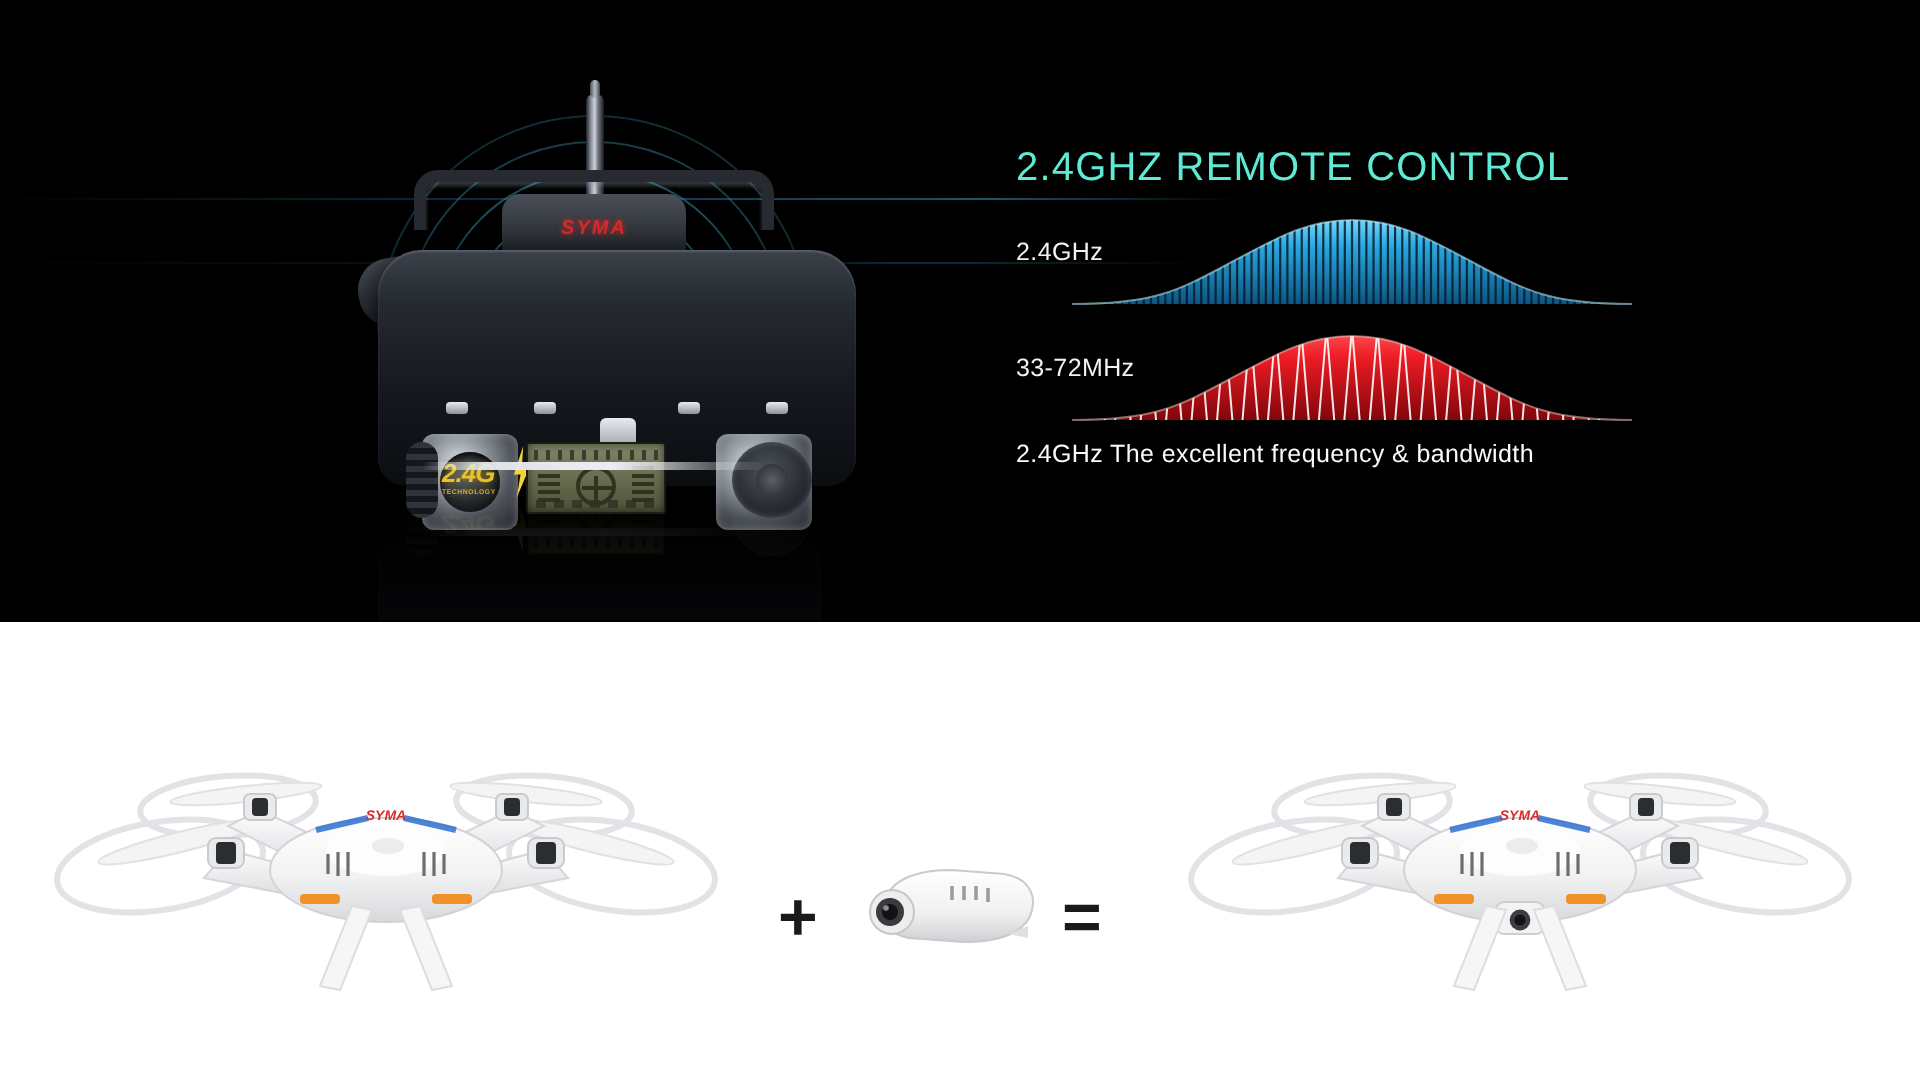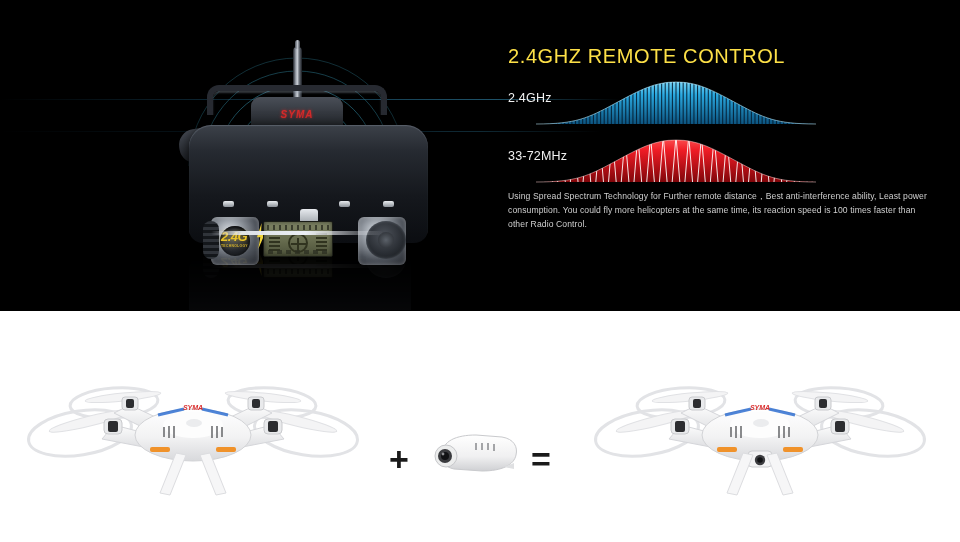--- a/index.html
+++ b/index.html
@@ -153,22 +153,23 @@
     position:absolute; left:183px; top:248px; width:228px; height:62px;
     transform:scaleY(-1); opacity:.30;
     -webkit-mask-image:linear-gradient(to top, transparent 0%, rgba(0,0,0,.85) 95%);
     mask-image:linear-gradient(to top, transparent 0%, rgba(0,0,0,.85) 95%);
     overflow:hidden;
   }
 
   
   .info { position:absolute; left:508px; top:45px; width:440px; }
   .info h1{
-    font-size:20px; font-weight:400; color:#fde047; letter-spacing:.6px;
+    font-size:20px; font-weight:400; color:#5eead4; letter-spacing:.6px;
     line-height:1.15;
+    margin-top:28px;
   }
   .info h2{
     font-size:12px; font-weight:400; color:#e9e9e9; letter-spacing:.2px;
     margin-top:2px;
   }
   .wave-row{ position:relative; height:48px; margin-top:10px; }
   .wave-label{
     position:absolute; left:0; top:13px; font-size:12.5px; color:#f2f2f2; letter-spacing:.2px;
   }
   .wave-gfx{ position:absolute; left:28px; top:0; width:412px; height:48px; }
@@ -431,21 +432,21 @@
                   <path d="M250.54545454545453,48 L254.54545454545453,0 L258.5454545454545,48"></path>
                   <path d="M263.2727272727273,48 L267.2727272727273,0 L271.2727272727273,48"></path>
                   <path d="M276,48 L280,0 L284,48"></path>
                 </g>
             </g>
             <path d="M0,46 C40,46 52,40 78,26 C104,12 118,4 140,4 C162,4 176,12 202,26 C228,40 240,46 280,46" fill="none" stroke="#ffd2d2" stroke-width="1" opacity=".5"></path>
           </svg>
         </div>
       </div>
 
-      <p>Using Spread Spectrum Technology for Further remote distance，Best anti-interference ability, Least power consumption. You could fly more helicopters at the same time, its reaction speed is 100 times faster than other Radio Control.</p>
+      <h3>2.4GHz  The excellent frequency &amp; bandwidth</h3>
     </div>
   </div>
 
   <div class="panel-light">
 
     <div class="drone left">
       <svg viewBox="0 0 350 140">
         <defs>
           <linearGradient id="bodyG" x1="0" y1="0" x2="0" y2="1">
             <stop offset="0%" stop-color="#ffffff"></stop>

